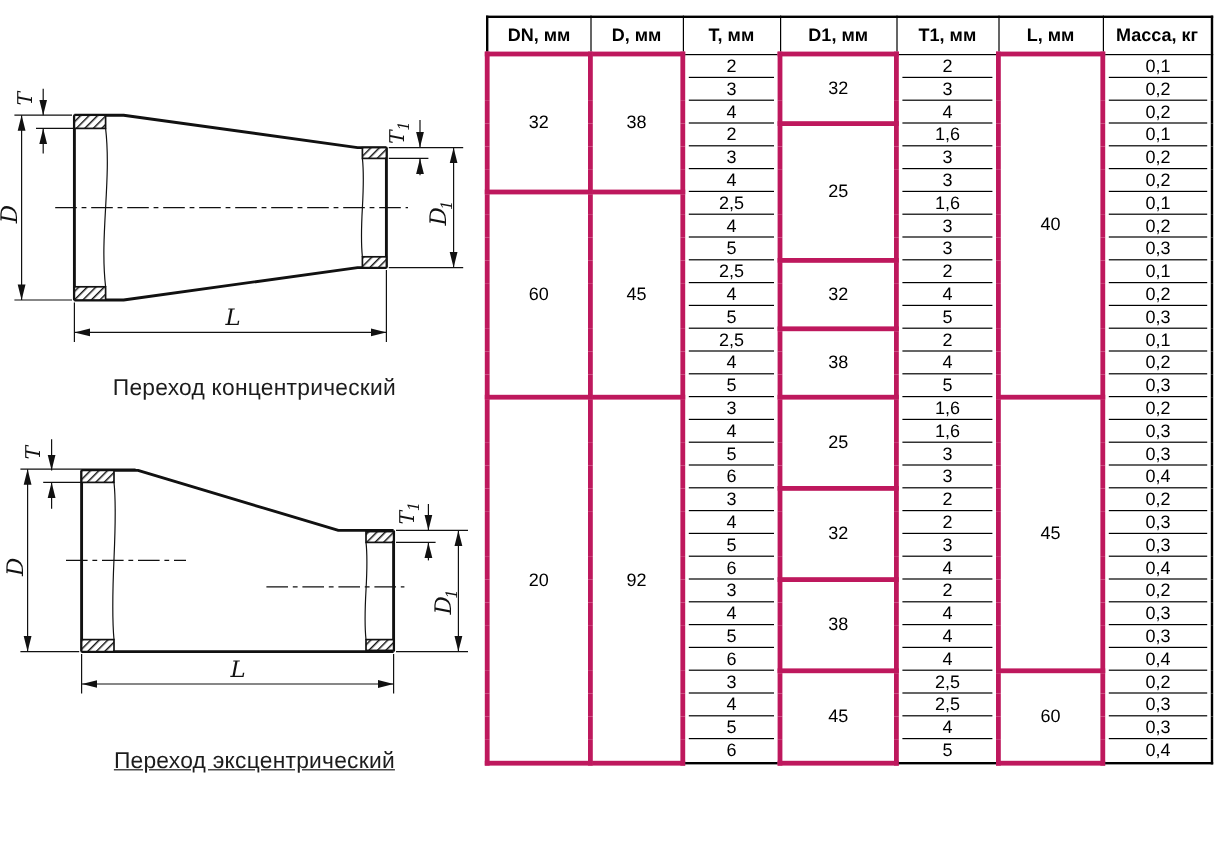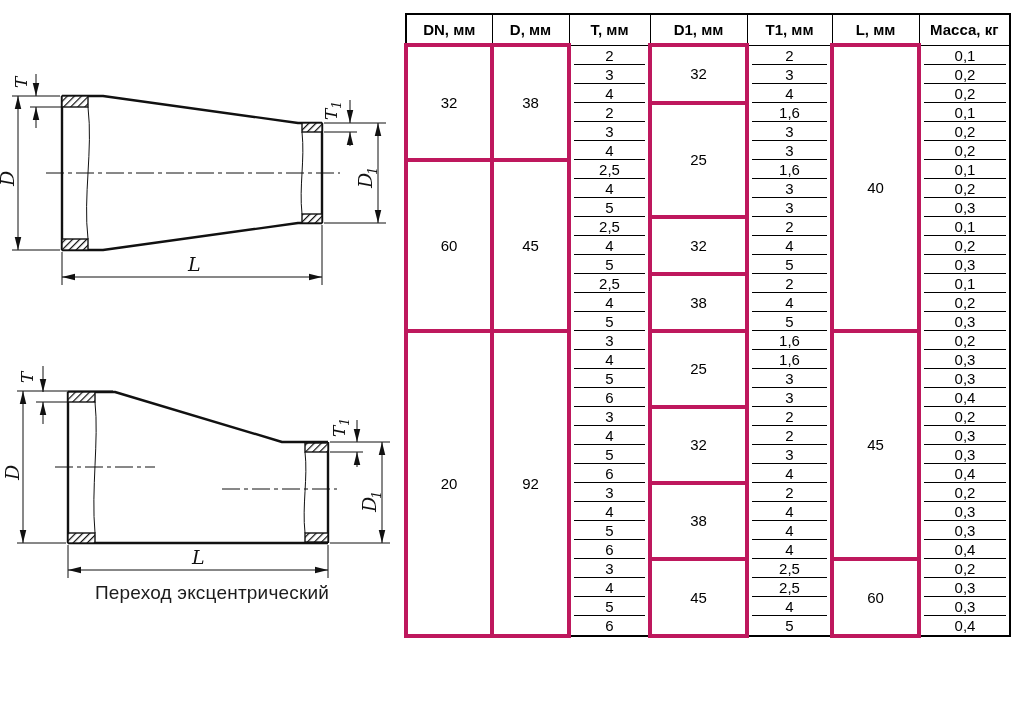--- a/index.html
+++ b/index.html
@@ -6,21 +6,21 @@
   .page{position:relative;width:1016px;height:703px;background:#ffffff;overflow:hidden;
         font-family:"Liberation Sans",sans-serif;color:#000;}
 
   
   .drawing-svg{position:absolute;left:0;}
   #svg-concentric{top:0;}
   #svg-eccentric{top:350px;}
   .caption{position:absolute;left:12px;width:400px;text-align:center;
            font-size:19px;color:#1c1c1c;letter-spacing:.2px;}
   #caption-concentric{top:313px;}
-  #caption-eccentric{top:582px;}
+  #caption-eccentric{top:624px;text-decoration:underline;}
 
   .outline{fill:none;stroke:#111;stroke-width:2.4;stroke-linejoin:round;}
   .thin{fill:none;stroke:#111;stroke-width:1;}
   .center{fill:none;stroke:#111;stroke-width:1;stroke-dasharray:18 4 4 4;}
   .wavy{fill:none;stroke:#111;stroke-width:1;}
   .hatchrect{stroke:#111;stroke-width:1.4;}
   .dim{font:italic 19px "DejaVu Serif",serif;fill:#111;}
   .dim-sm{font:italic 17px "DejaVu Serif",serif;fill:#111;}
   .dim-sub{font:italic 13px "DejaVu Serif",serif;fill:#111;}
 
@@ -91,20 +91,21 @@
     <line class="thin" x1="378" y1="123" x2="378" y2="223" marker-start="url(#a1)" marker-end="url(#a1)"></line>
     <g transform="translate(372,188) rotate(-90)">
       <text class="dim">D</text>
       <text class="dim-sub" x="13" y="5">1</text>
     </g>
 
     <path class="thin" d="M62,252 V285 M322,225 V285"></path>
     <line class="thin" x1="62" y1="277" x2="322" y2="277" marker-start="url(#a1)" marker-end="url(#a1)"></line>
     <text class="dim" x="188" y="271">L</text>
   </svg>
+  <div class="caption" id="caption-concentric">Переход концентрический</div>
 
   <svg id="svg-eccentric" class="drawing-svg" width="400" height="353" viewBox="0 350 400 353">
     <defs>
       <pattern id="h2" width="5" height="5" patternTransform="rotate(45)" patternUnits="userSpaceOnUse">
         <rect width="5" height="5" fill="#fff"></rect>
         <line x1="0" y1="0" x2="0" y2="5" stroke="#111" stroke-width="2.4"></line>
       </pattern>
       <marker id="a2" viewBox="0 0 12 8" refX="12" refY="4" markerWidth="13" markerHeight="9" orient="auto-start-reverse">
           <path d="M0,1 L12,4 L0,7 z" fill="#111"></path>
         </marker>

